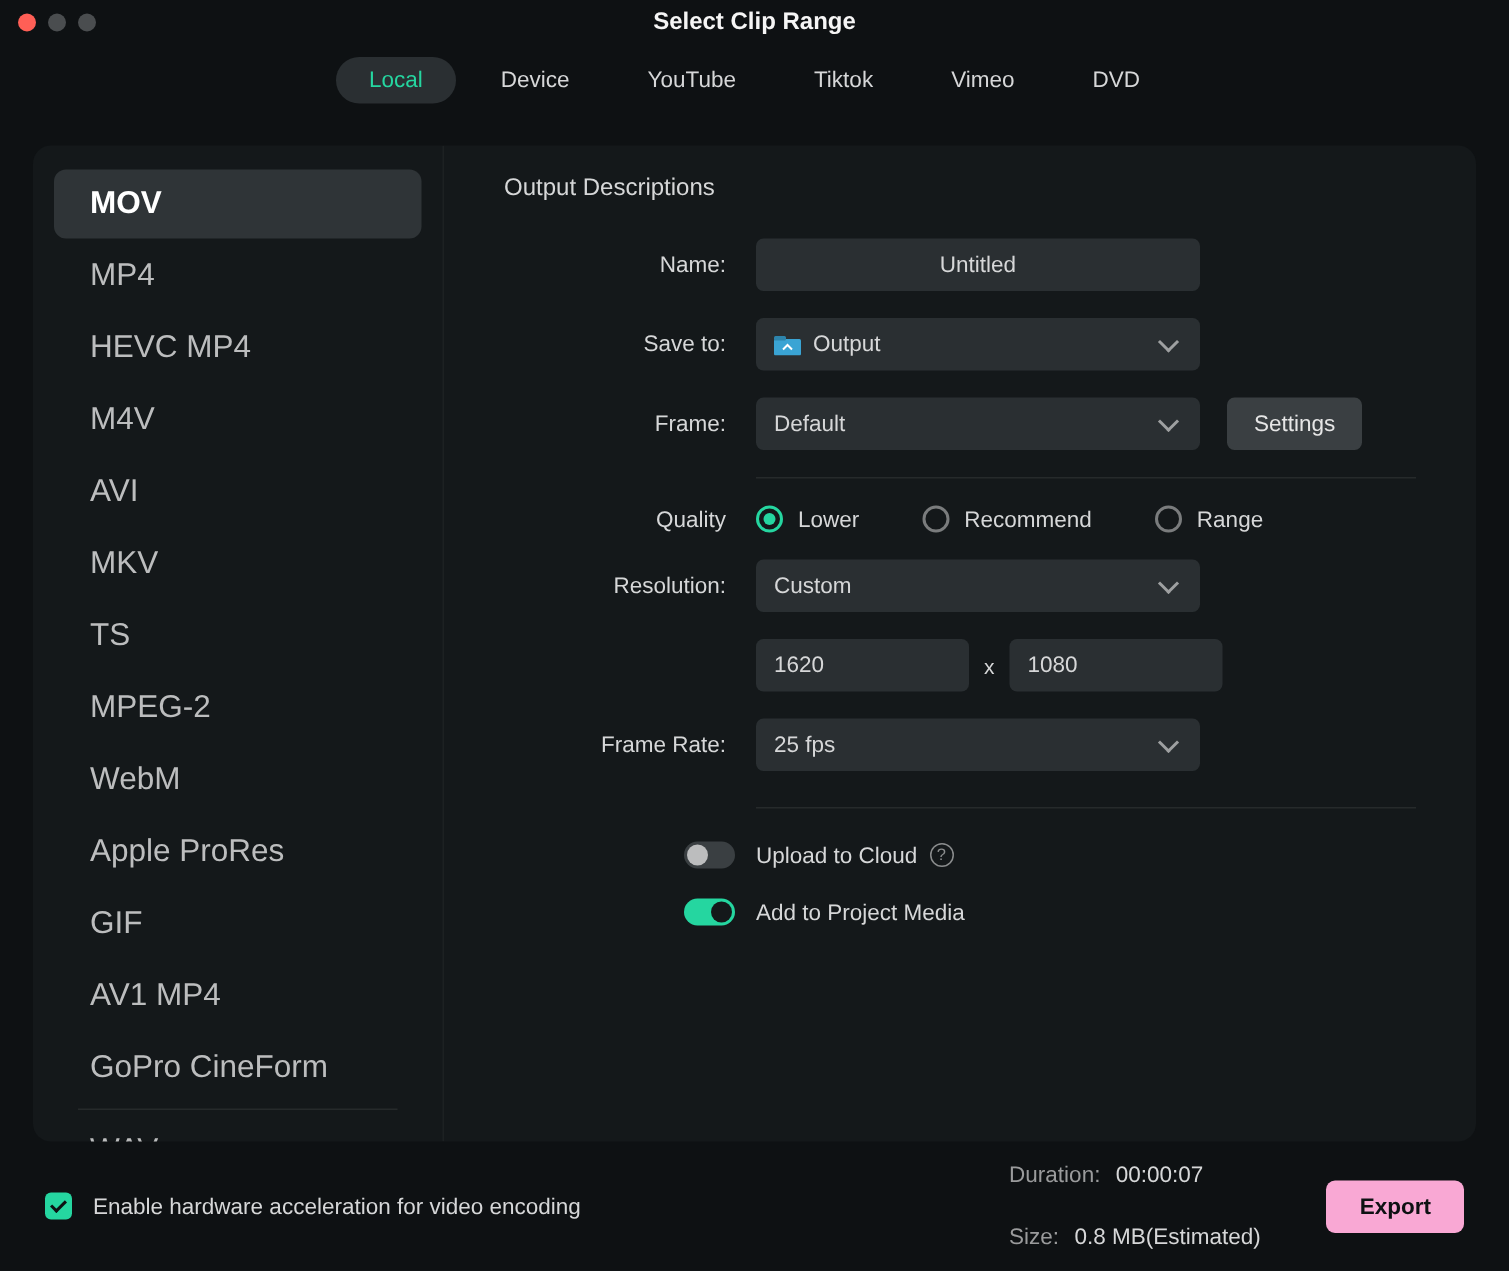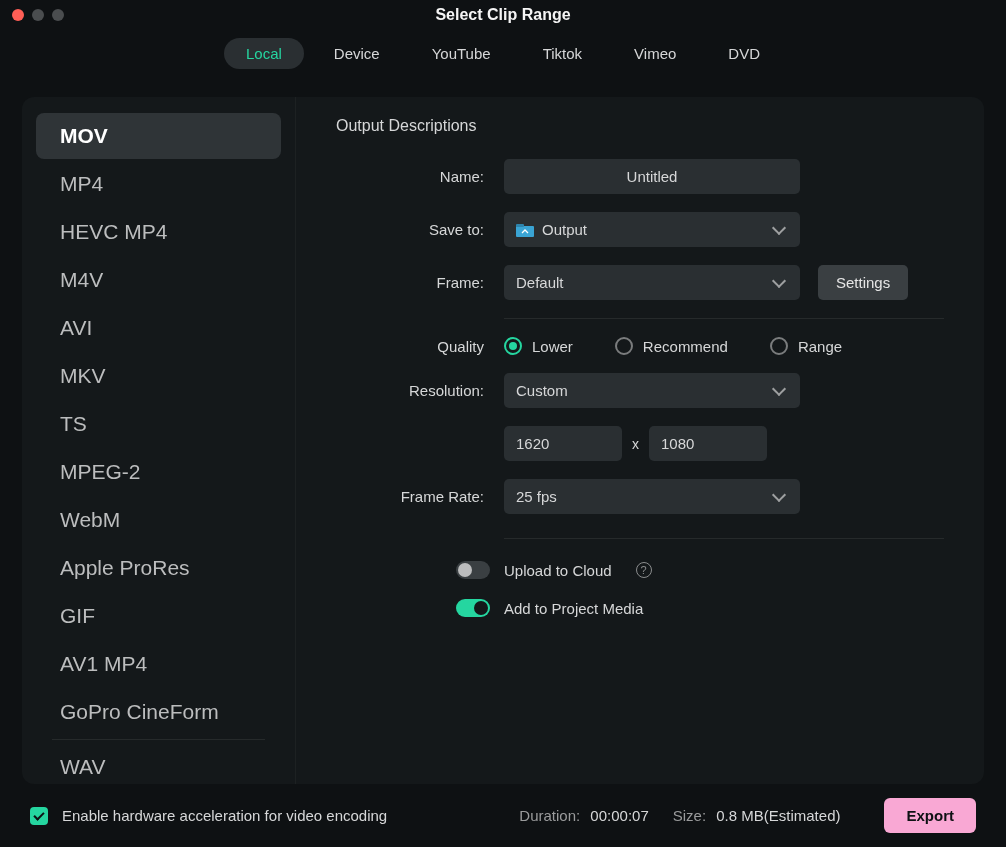--- a/index.html
+++ b/index.html
@@ -26,46 +26,46 @@
 .main { flex: 1; padding: 20px 40px 20px 40px; overflow-y: auto; }
 .section-title { font-size: 16px; color: #d6d7d8; margin-bottom: 24px; }
 
 .row { display: flex; align-items: center; margin-bottom: 18px; }
 .label { width: 168px; text-align: right; padding-right: 20px; font-size: 15px; color: #d6d7d8; }
 .field { flex: 1; display: flex; align-items: center; gap: 18px; }
 .input, .select { background: #2a2f32; border: none; color: #d6d7d8; font-size: 15px; padding: 9px 12px; border-radius: 5px; width: 296px; text-align: center; }
 .select { display: flex; align-items: center; justify-content: space-between; cursor: pointer; }
 .chevron { width: 10px; height: 10px; border-right: 2px solid #9ea0a1; border-bottom: 2px solid #9ea0a1; transform: rotate(45deg); margin-top: -4px; margin-right: 4px; }
 .btn { background: #3a3f42; color: #e6e6e6; font-size: 15px; padding: 9px 18px; border-radius: 5px; border: none; cursor: pointer; }
-.num-input { background: #2a2f32; border: none; color: #d6d7d8; font-size: 15px; padding: 9px 12px; border-radius: 5px; width: 118px; }
+.num-input { background: #2a2f32; border: none; color: #d6d7d8; font-size: 15px; padding: 9px 12px; border-radius: 5px; width: 142px; }
 .times { color: #d6d7d8; font-size: 14px; }
 
 .radio-group { display: flex; gap: 42px; }
 .radio { display: flex; align-items: center; gap: 10px; cursor: pointer; }
 .radio-circle { width: 18px; height: 18px; border-radius: 50%; border: 2px solid #7a7c7d; display: flex; align-items: center; justify-content: center; }
 .radio.checked .radio-circle { border-color: #25d6a0; }
 .radio.checked .radio-circle::after { content: ""; width: 8px; height: 8px; border-radius: 50%; background: #25d6a0; }
 .radio span { font-size: 15px; color: #d6d7d8; }
 
 .hr { border-top: 1px solid rgba(255,255,255,0.08); margin: 10px 0 18px 168px; }
 .hr2 { border-top: 1px solid rgba(255,255,255,0.08); margin: 24px 0 22px 168px; }
 
 .toggle-row { display: flex; align-items: center; gap: 14px; margin-left: 120px; margin-bottom: 20px; }
 .toggle { width: 34px; height: 18px; border-radius: 10px; background: #3a3f42; position: relative; cursor: pointer; }
 .toggle::after { content: ""; position: absolute; width: 14px; height: 14px; border-radius: 50%; background: #bcbdbe; top: 2px; left: 2px; transition: left .15s; }
 .toggle.on { background: #25d6a0; }
 .toggle.on::after { left: 18px; background: #14181a; }
-.toggle-label { font-size: 15px; color: #d6d7d8; display: flex; align-items: center; gap: 24px; }
+.toggle-label { font-size: 15px; color: #d6d7d8; display: flex; align-items: center; gap: 8px; }
 .help { width: 16px; height: 16px; border-radius: 50%; border: 1.5px solid #8a8c8d; display: inline-flex; align-items: center; justify-content: center; font-size: 11px; color: #8a8c8d; }
 
 .footer { display: flex; align-items: center; padding: 14px 30px; gap: 14px; font-size: 15px; }
 .checkbox { width: 18px; height: 18px; border-radius: 4px; background: #25d6a0; display: flex; align-items: center; justify-content: center; cursor: pointer; }
 .check { width: 10px; height: 6px; border-left: 2px solid #0e1113; border-bottom: 2px solid #0e1113; transform: rotate(-45deg); margin-top: -2px; }
 .footer-text { color: #d6d7d8; flex: 1; }
-.footer-meta { display: flex; gap: 24px; color: #d6d7d8; }
+.footer-meta { display: flex; gap: 24px; color: #d6d7d8; flex-direction: column; }
 .meta-label { color: #9a9b9c; margin-right: 6px; }
 .export-btn { background: #f9a8d4; color: #0e1113; font-size: 15px; font-weight: 600; padding: 9px 22px; border-radius: 6px; border: none; cursor: pointer; margin-left: 30px; }
 
 .output-icon { width: 18px; height: 14px; display: inline-block; margin-right: 8px; vertical-align: middle; }
 </style>
 </head>
 <body>
 
 <div class="window">
 

